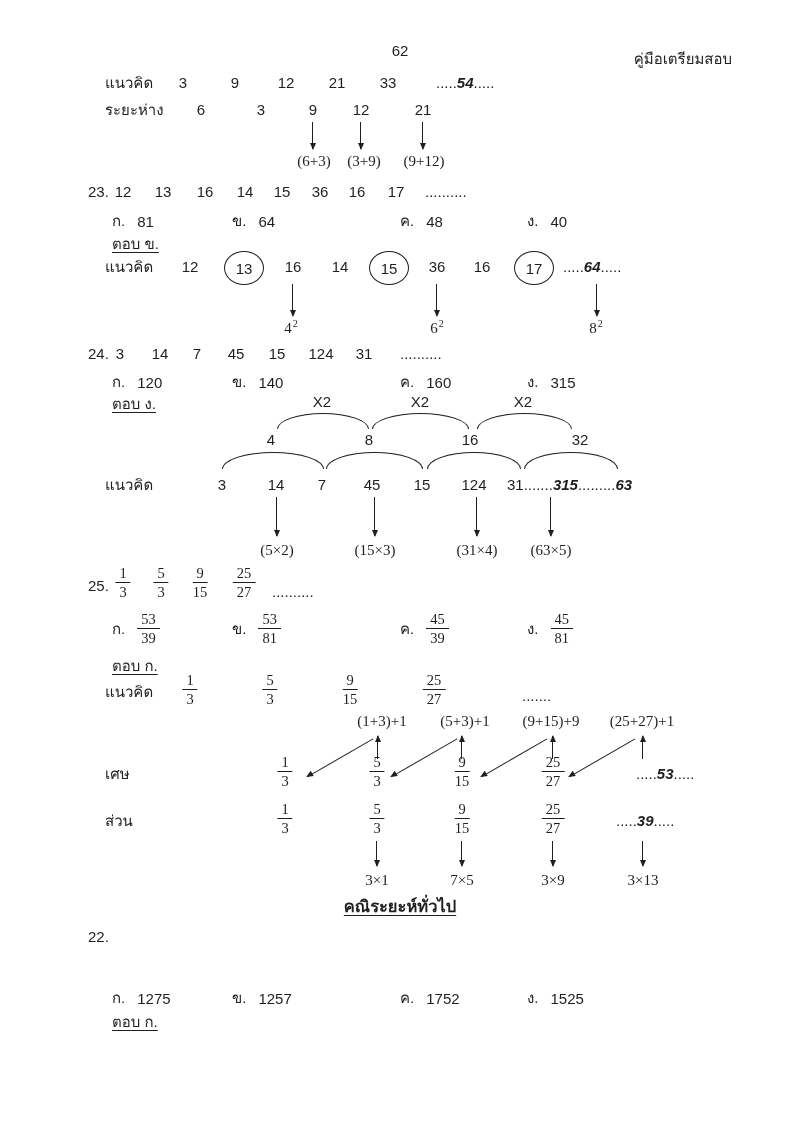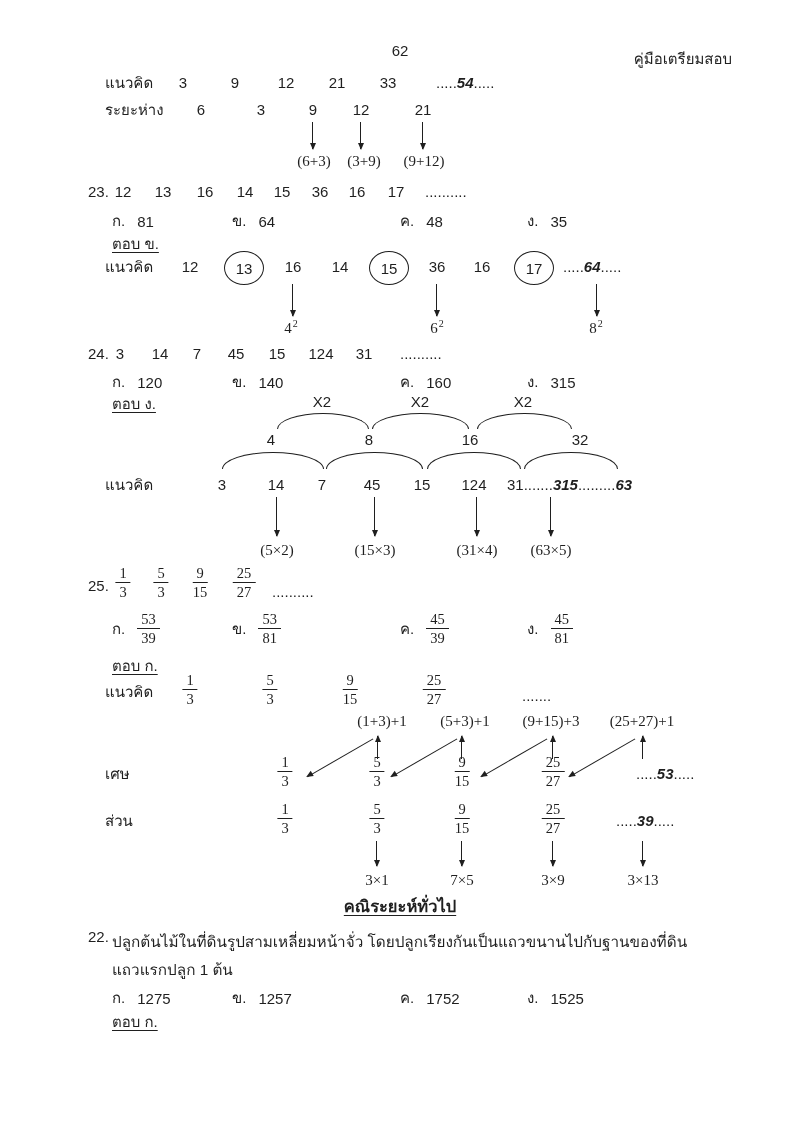--- a/index.html
+++ b/index.html
@@ -103,21 +103,21 @@
   <div class="opt" style="left:232px;top:209px">
       <span>ข.</span>
       <span>64</span>
     </div>
   <div class="opt" style="left:400px;top:209px">
       <span>ค.</span>
       <span>48</span>
     </div>
   <div class="opt" style="left:527px;top:209px">
       <span>ง.</span>
-      <span>35</span>
+      <span>40</span>
     </div>
   <span class="t ans" style="left:112px;top:235px">ตอบ ข.</span>
 
   <span class="t" style="left:105px;top:258px">แนวคิด</span>
   <span class="t c" style="left:190px;top:258px">12</span>
   <div class="circle" style="left:224px;top:251px;width:38px;height:32px">
       <span>13</span>
     </div>
   <span class="t c" style="left:293px;top:258px">16</span>
   <span class="t c" style="left:340px;top:258px">14</span>
@@ -267,21 +267,21 @@
       <span class="fd">15</span>
     </span>
   <span class="frac" style="left:434px;top:672px">
       <span class="fn">25</span>
       <span class="fd">27</span>
     </span>
   <span class="t" style="left:522px;top:687px">.......</span>
 
   <span class="t c eq" style="left:382px;top:712px">(1+3)+1</span>
   <span class="t c eq" style="left:465px;top:712px">(5+3)+1</span>
-  <span class="t c eq" style="left:551px;top:712px">(9+15)+3</span>
+  <span class="t c eq" style="left:551px;top:712px">(9+15)+9</span>
   <span class="t c eq" style="left:642px;top:712px">(25+27)+1</span>
 
   <div class="av up" style="left:377px;top:736px;height:23px"></div>
   <div class="av up" style="left:461px;top:736px;height:23px"></div>
   <div class="av up" style="left:552px;top:736px;height:23px"></div>
   <div class="av up" style="left:642px;top:736px;height:23px"></div>
 
   <div class="diag" style="left:373px;top:738px;width:76px;transform:rotate(150deg)"></div>
   <div class="diag" style="left:457px;top:738px;width:76px;transform:rotate(150deg)"></div>
   <div class="diag" style="left:547px;top:738px;width:76px;transform:rotate(150deg)"></div>
@@ -331,21 +331,20 @@
   <div class="av down" style="left:642px;top:841px;height:25px"></div>
 
   <span class="t c eq" style="left:377px;top:871px">3×1</span>
   <span class="t c eq" style="left:462px;top:871px">7×5</span>
   <span class="t c eq" style="left:553px;top:871px">3×9</span>
   <span class="t c eq" style="left:643px;top:871px">3×13</span>
 
   <span class="t c section-title" style="left:400px;top:896px">คณิระยะห์ทั่วไป</span>
 
   <span class="t" style="left:88px;top:928px">22.</span>
-  <div class="para" style="left:112px;top:928px;width:606px">ปลูกต้นไม้ในที่ดินรูปสามเหลี่ยมหน้าจั่ว โดยปลูกเรียงกันเป็นแถวขนานไปกับฐานของที่ดิน แถวแรกปลูก 1 ต้น</div>
 
   <div class="opt" style="left:112px;top:986px">
       <span>ก.</span>
       <span>1275</span>
     </div>
   <div class="opt" style="left:232px;top:986px">
       <span>ข.</span>
       <span>1257</span>
     </div>
   <div class="opt" style="left:400px;top:986px">

